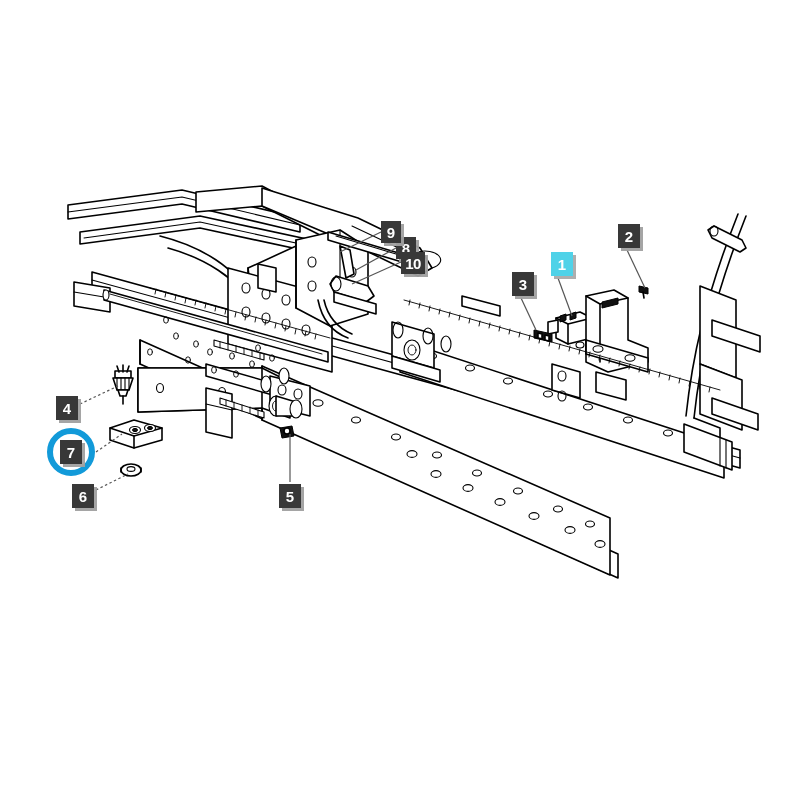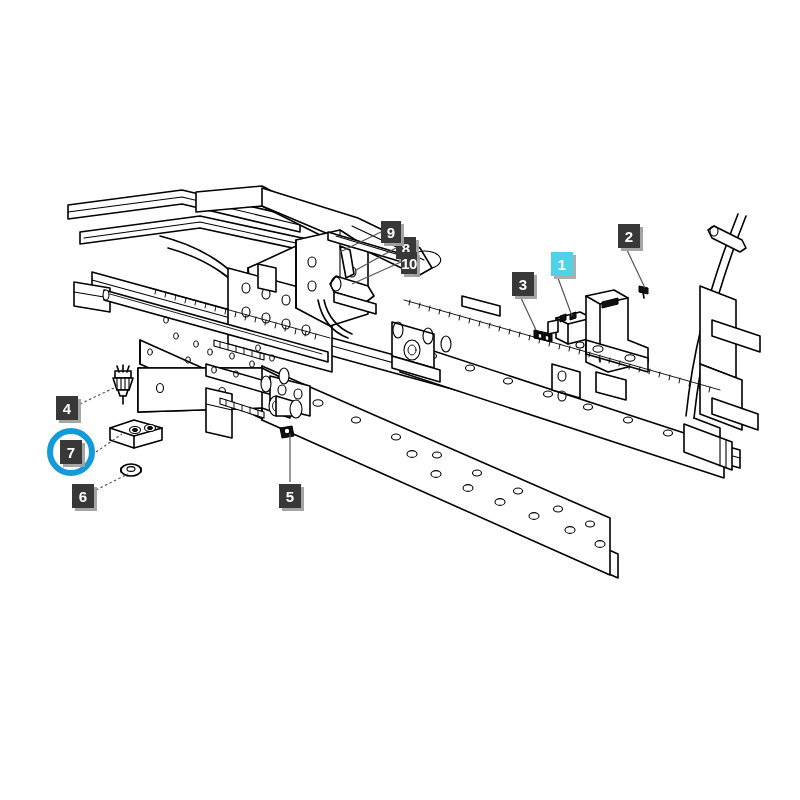--- a/index.html
+++ b/index.html
@@ -434,18 +434,18 @@
       </div>
       <div class="callout" style="left: 60px; top: 440px; width: 22px; height: 24px;">
         <span>7</span>
       </div>
       <div class="callout" style="left: 396px; top: 237px; width: 20px; height: 22px;">
         <span>8</span>
       </div>
       <div class="callout" style="left: 381px; top: 221px; width: 20px; height: 22px;">
         <span>9</span>
       </div>
-      <div class="callout wide" style="left: 401px; top: 252px; width: 16px; height: 22px;">
+      <div class="callout wide" style="left: 401px; top: 252px; width: 24px; height: 22px;">
         <span>10</span>
       </div>
     </div>
 
 </div>
 
 </body></html>

